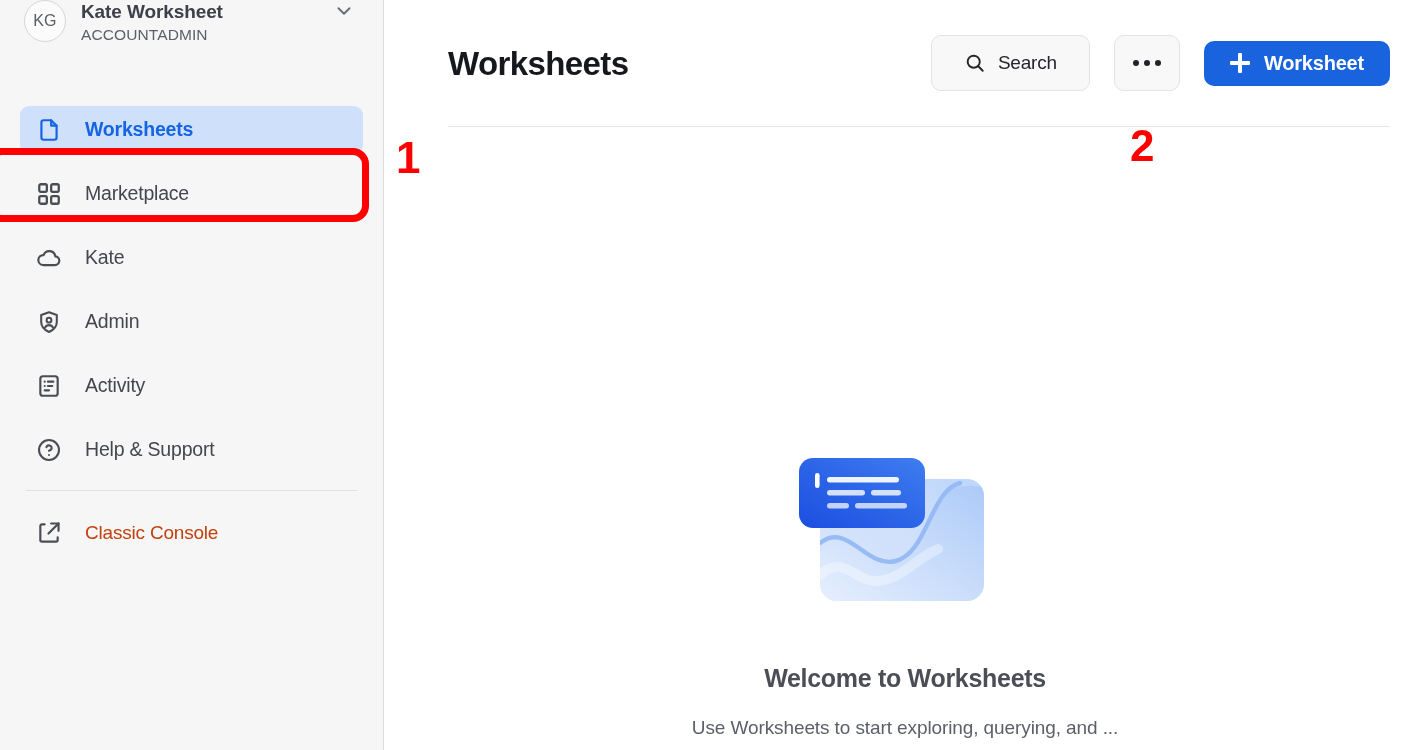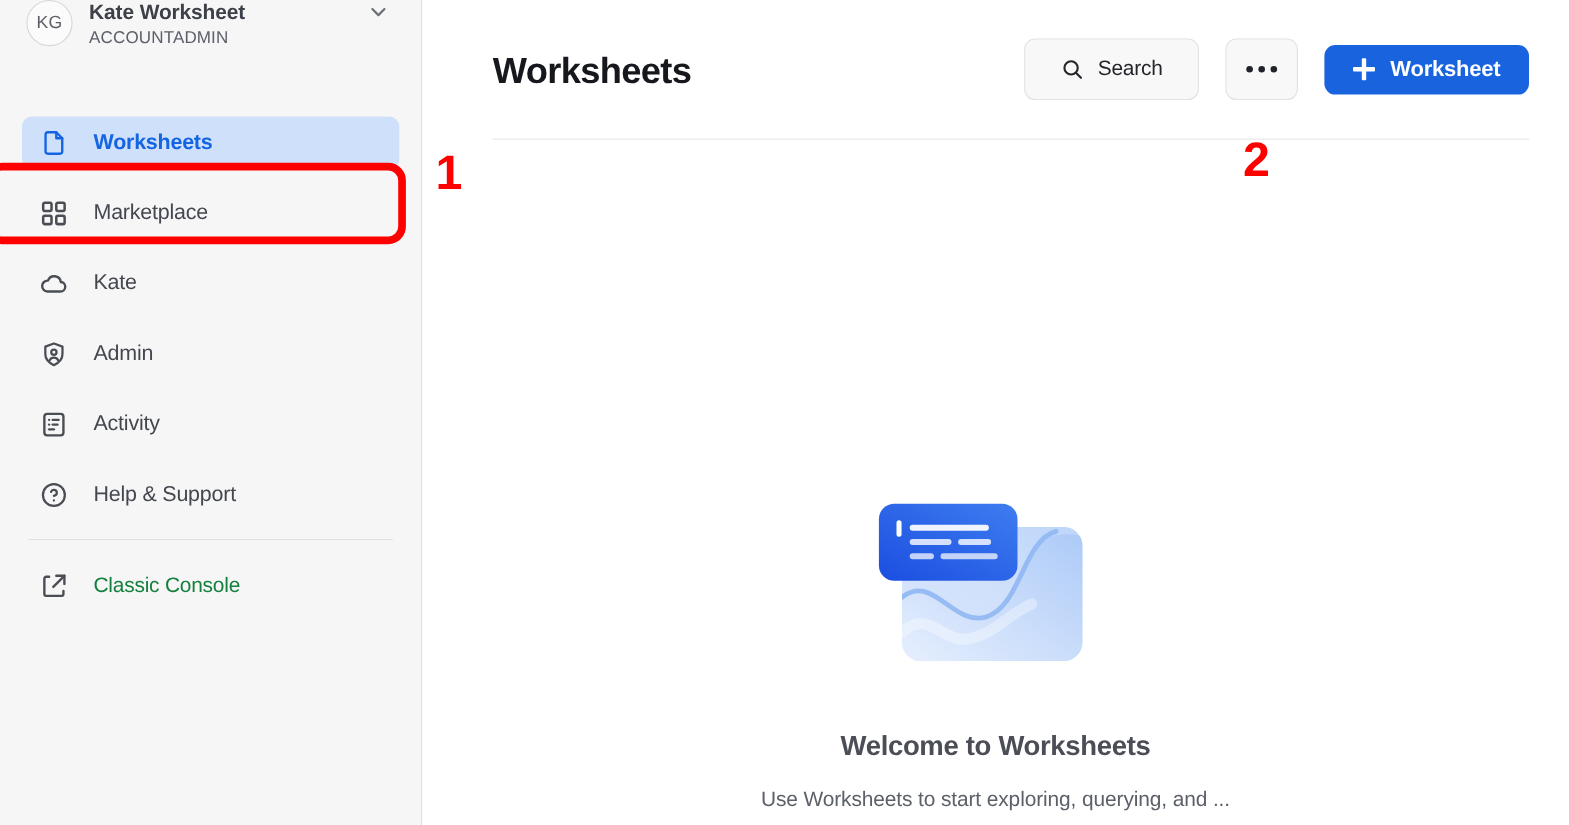--- a/index.html
+++ b/index.html
@@ -63,21 +63,21 @@
   .nav-item.active .ico { color: #1565e3; }
   .nav-item.active .lbl { color: #1565e3; font-weight: bold; }
 
   .divider-h {
     height: 1px; background: #e0e0e1;
     margin: 14px 26px 0 26px;
   }
   .bottom-link {
     display: flex; align-items: center;
     height: 48px; padding: 0 36px; margin-top: 18px;
-    color: #15803d; cursor: pointer;
+    color: #c2410c; cursor: pointer;
   }
   .bottom-link .ico { width: 26px; height: 26px; flex: 0 0 26px; color: #4a4d54;
     display:flex; align-items:center; justify-content:center; }
   .bottom-link .lbl { margin-left: 23px; font-size: 19px; letter-spacing: -.2px; }
 
   
   #main { flex: 1 1 auto; position: relative; background: #fff; height: 750px; }
   .topbar {
     display: flex; align-items: center;
     height: 126px; padding: 0 36px 0 64px;

